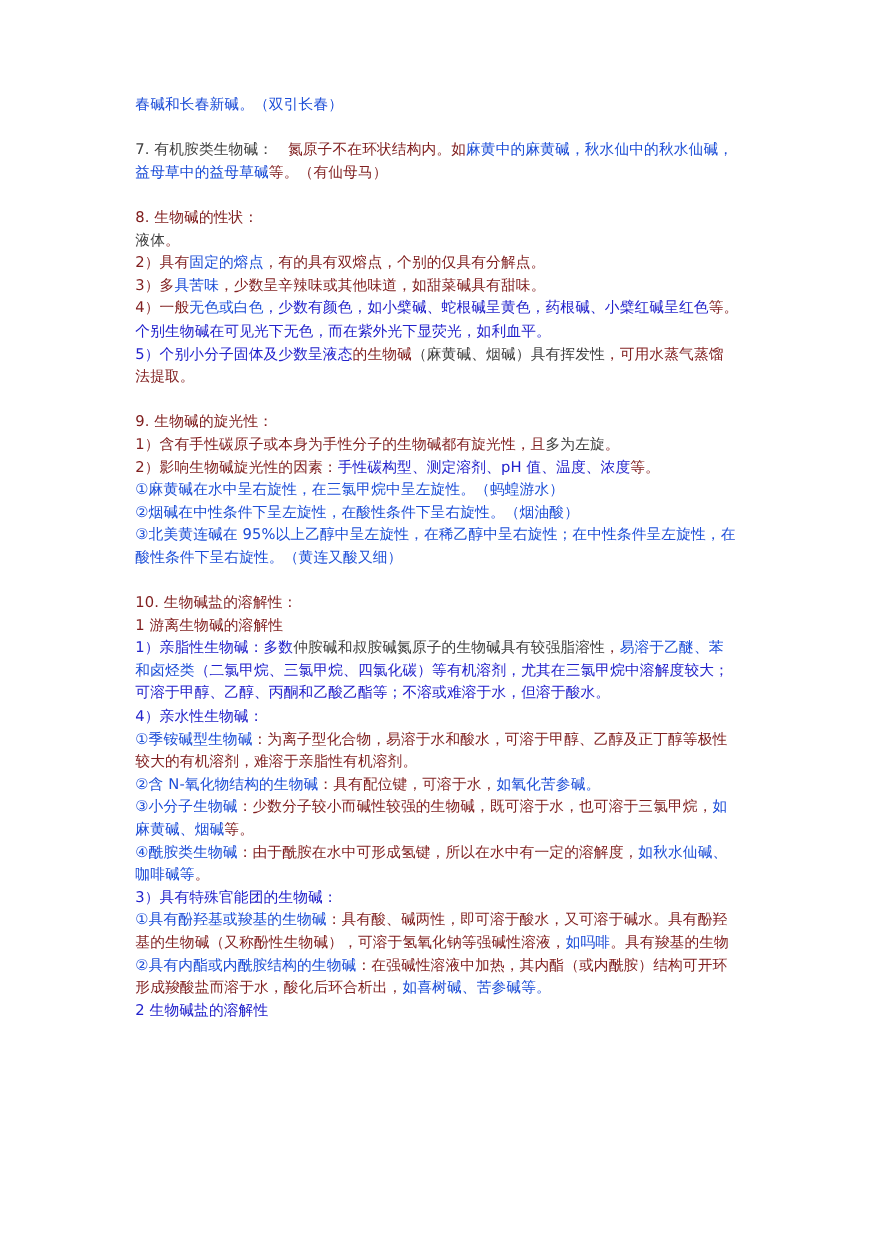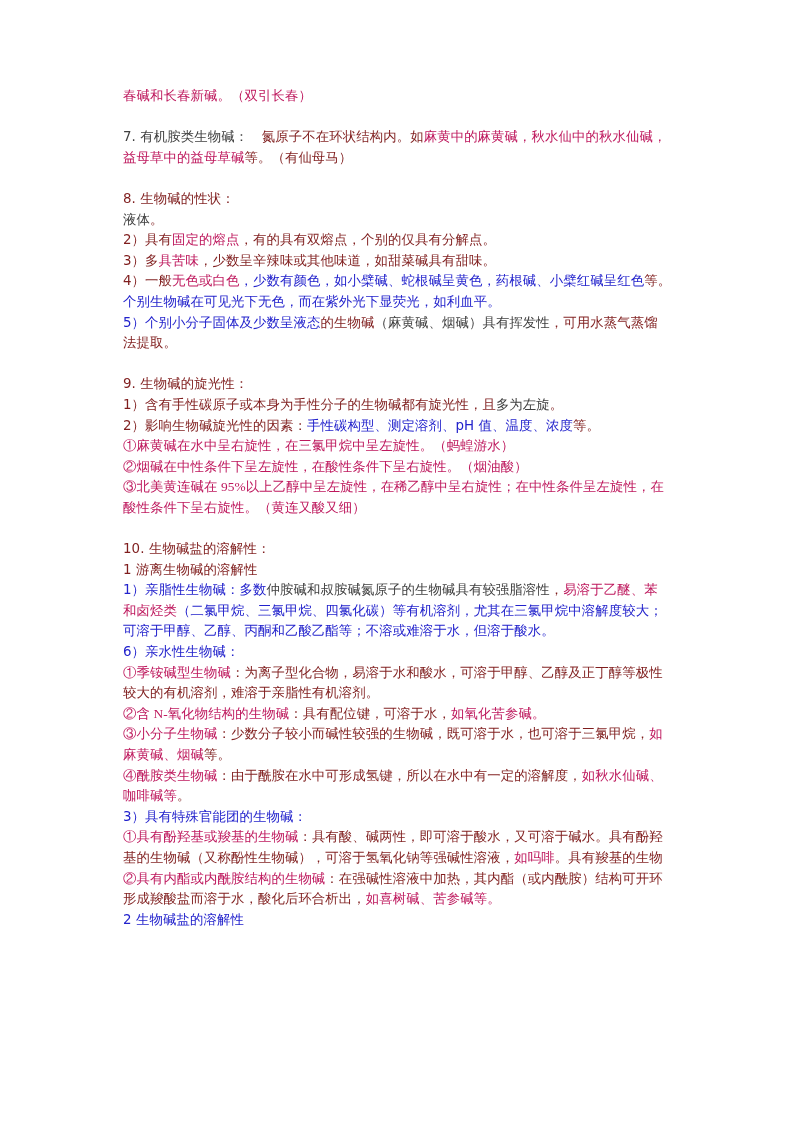--- a/index.html
+++ b/index.html
@@ -24,21 +24,21 @@
   .ln {
     font-size: 13.4px;
     line-height: 20.6px;
     color: #1a1a1a;
     white-space: nowrap;
     letter-spacing: 0.1px;
   }
   .blank {
     height: 20.6px;
   }
-  .r   { color: #be185d; font-family: Liberation Serif, serif; }
+  .r   { color: #1d4ed8; }
   .m   { color: #404040; }
   .b   { color: #2222cc; }
   .k   { color: #7f1d1d; }
 </style>
 </head>
 <body>
 
 <div class="page">
   <div class="content" id="body-root">
       <div class="ln"><span class="r">春碱和长春新碱。（双引长春）</span></div>
@@ -61,21 +61,21 @@
       <div class="ln"><span class="r">①麻黄碱在水中呈右旋性，在三氯甲烷中呈左旋性。（蚂蝗游水）</span></div>
       <div class="ln"><span class="r">②烟碱在中性条件下呈左旋性，在酸性条件下呈右旋性。（烟油酸）</span></div>
       <div class="ln"><span class="r">③北美黄连碱在 95%以上乙醇中呈左旋性，在稀乙醇中呈右旋性；在中性条件呈左旋性，在</span></div>
       <div class="ln"><span class="r">酸性条件下呈右旋性。（黄连又酸又细）</span></div>
       <div class="ln blank"></div>
       <div class="ln"><span class="k">10. 生物碱盐的溶解性：</span></div>
       <div class="ln"><span class="k">1 游离生物碱的溶解性</span></div>
       <div class="ln"><span class="b">1）亲脂性生物碱：多数</span><span class="m">仲胺碱和叔胺碱氮原子的生物碱具有较强脂溶性</span><span class="k">，</span><span class="r">易溶于乙醚、苯</span></div>
       <div class="ln"><span class="r">和卤烃类</span><span class="b">（二氯甲烷、三氯甲烷、四氯化碳）等有机溶剂，尤其在三氯甲烷中溶解度较大；</span></div>
       <div class="ln"><span class="b">可溶于甲醇、乙醇、丙酮和乙酸乙酯等；不溶或难溶于水，但溶于酸水。</span></div>
-      <div class="ln"><span class="b">6）亲水性生物碱：</span></div>
+      <div class="ln"><span class="b">4）亲水性生物碱：</span></div>
       <div class="ln"><span class="r">①季铵碱型生物碱</span><span class="k">：为离子型化合物，易溶于水和酸水，可溶于甲醇、乙醇及正丁醇等极性</span></div>
       <div class="ln"><span class="k">较大的有机溶剂，难溶于亲脂性有机溶剂。</span></div>
       <div class="ln"><span class="r">②含 N-氧化物结构的生物碱</span><span class="k">：具有配位键，可溶于水，</span><span class="r">如氧化苦参碱。</span></div>
       <div class="ln"><span class="r">③小分子生物碱</span><span class="k">：少数分子较小而碱性较强的生物碱，既可溶于水，也可溶于三氯甲烷，</span><span class="r">如</span></div>
       <div class="ln"><span class="r">麻黄碱、烟碱</span><span class="k">等。</span></div>
       <div class="ln"><span class="r">④酰胺类生物碱</span><span class="k">：由于酰胺在水中可形成氢键，所以在水中有一定的溶解度，</span><span class="r">如秋水仙碱、</span></div>
       <div class="ln"><span class="r">咖啡碱等</span><span class="k">。</span></div>
       <div class="ln"><span class="b">3）具有特殊官能团的生物碱：</span></div>
       <div class="ln"><span class="r">①具有酚羟基或羧基的生物碱</span><span class="k">：具有酸、碱两性，即可溶于酸水，又可溶于碱水。具有酚羟</span></div>
       <div class="ln"><span class="k">基的生物碱（又称酚性生物碱），可溶于氢氧化钠等强碱性溶液，</span><span class="r">如吗啡</span><span class="k">。具有羧基的生物</span></div>

